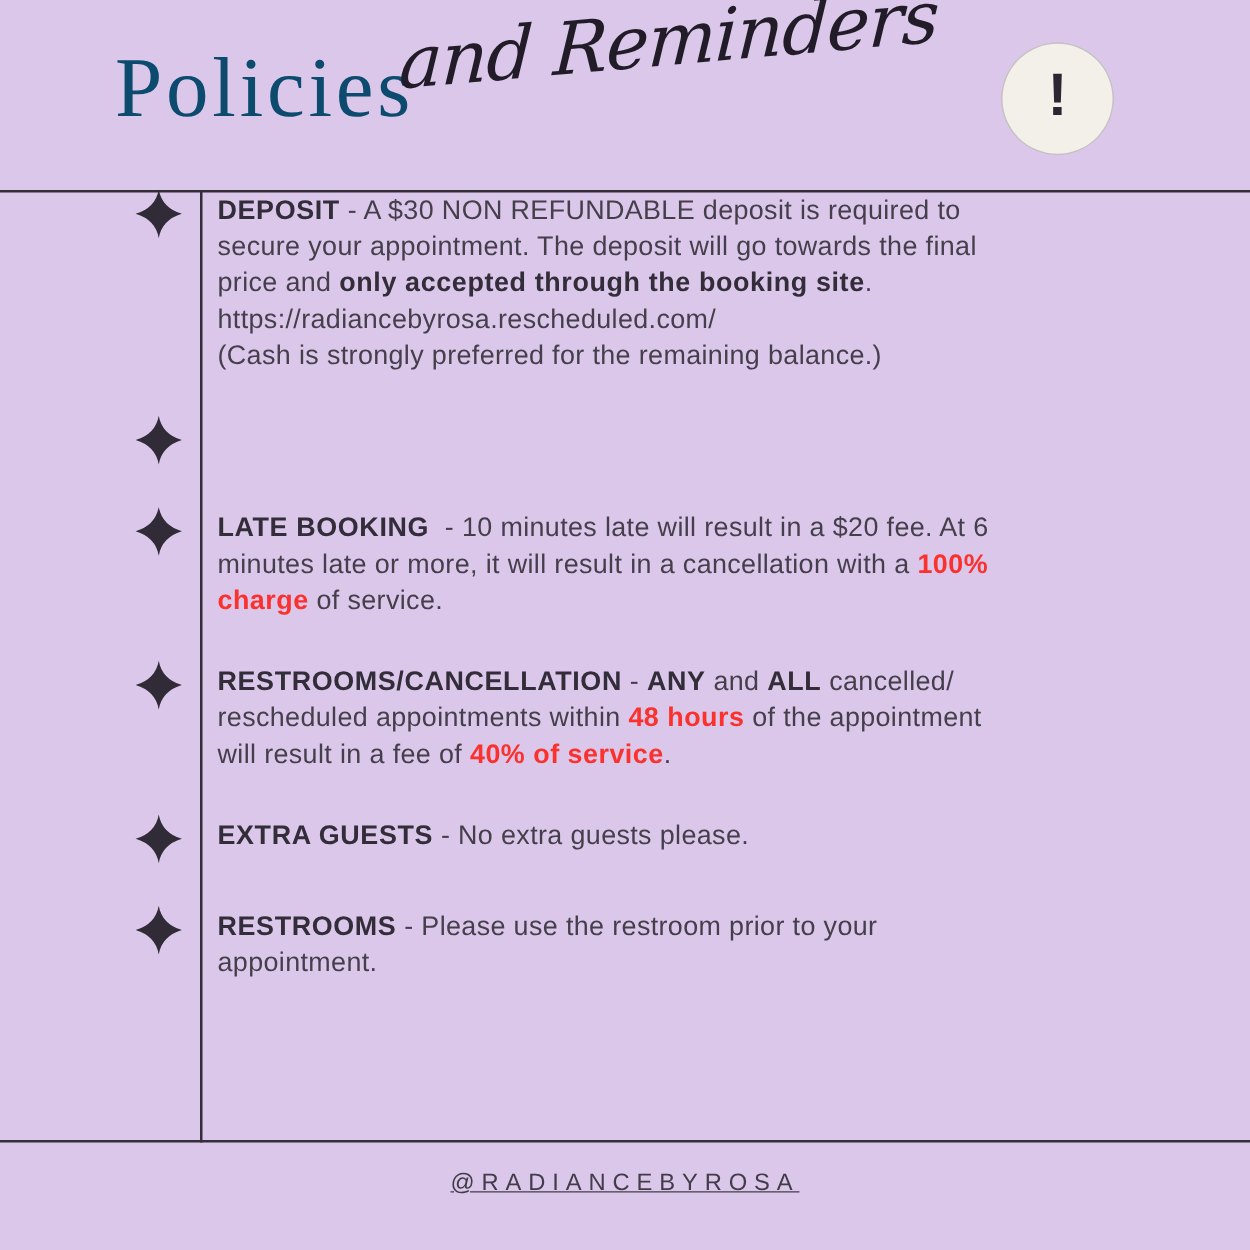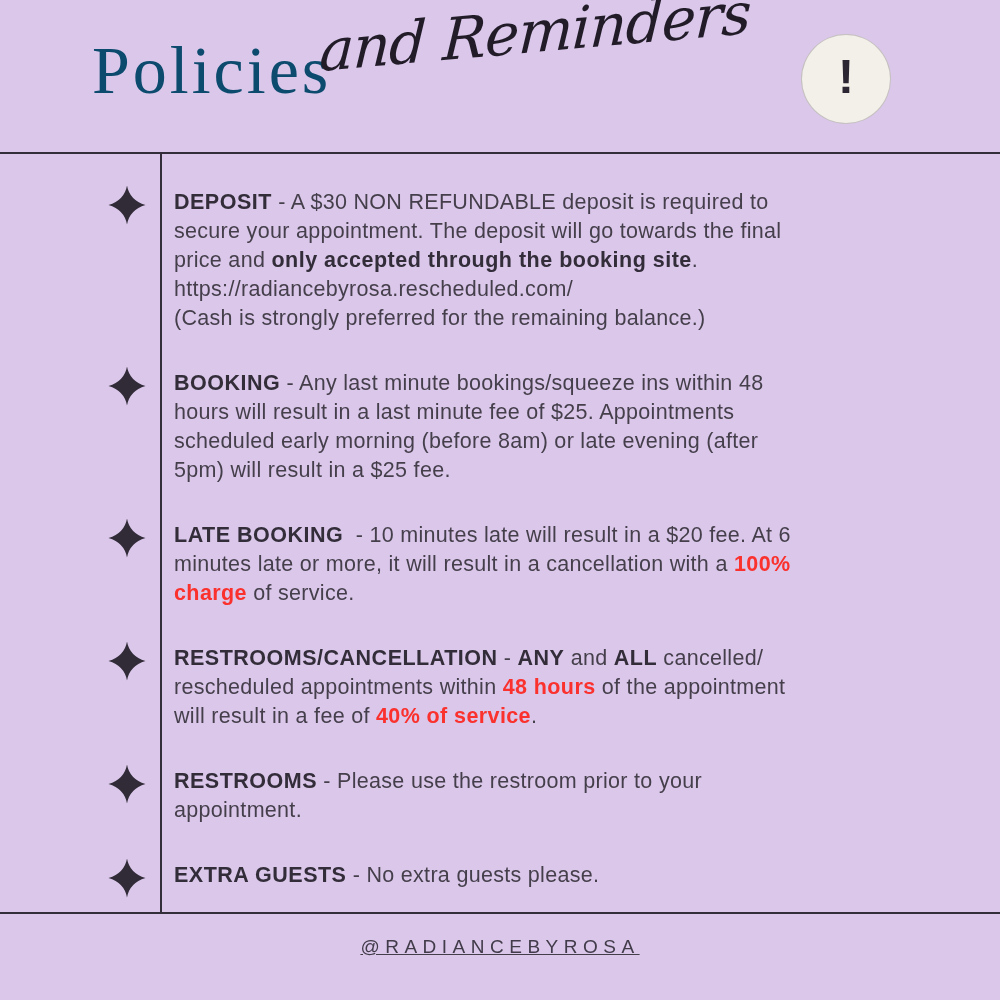--- a/index.html
+++ b/index.html
@@ -44,21 +44,21 @@
     line-height:1;transform:translateY(-2px);
   }
   
   .h-line{position:absolute;left:0;width:1000px;height:2px;background:#342e3b;}
   .h-line.top{top:152px;}
   .h-line.bottom{top:912px;}
   .v-line{position:absolute;left:160px;top:152px;width:2px;height:762px;background:#342e3b;}
   
   .content{
     position:absolute;left:0;top:154px;width:1000px;
-    padding-top:34px;box-sizing:border-box;
+    box-sizing:border-box;
   }
   .policy{display:flex;align-items:flex-start;margin:0 0 36px 0;}
   .bullet{
     flex:0 0 160px;display:flex;justify-content:flex-end;
     padding-right:14px;box-sizing:border-box;
   }
   .bullet svg{display:block;margin-top:-3px;}
   .body{
     margin:0 60px 0 14px;flex:1;
     font-size:21.5px;line-height:29px;
@@ -107,24 +107,20 @@
 price and </span><span class="b">only accepted through the booking site</span><span>.
 </span><span class="link">https://radiancebyrosa.rescheduled.com/</span><span>
 (Cash is strongly preferred for the remaining balance.)</span></p>
       </section>
       <section class="policy">
         <div class="bullet">
           <svg width="38" height="40" viewBox="0 0 38 40">
             <path d="M19 0.5 Q21.6 15.2 37.5 20 Q21.6 24.8 19 39.5 Q16.4 24.8 0.5 20 Q16.4 15.2 19 0.5 Z" fill="#312b38"></path>
           </svg>
         </div>
-        <p class="body"><span class="b">BOOKING</span><span> - Any last minute bookings/squeeze ins within 48
-hours will result in a last minute fee of $25. Appointments
-scheduled early morning (before 8am) or late evening (after
-5pm) will result in a $25 fee.</span></p>
       </section>
       <section class="policy">
         <div class="bullet">
           <svg width="38" height="40" viewBox="0 0 38 40">
             <path d="M19 0.5 Q21.6 15.2 37.5 20 Q21.6 24.8 19 39.5 Q16.4 24.8 0.5 20 Q16.4 15.2 19 0.5 Z" fill="#312b38"></path>
           </svg>
         </div>
         <p class="body"><span class="b">LATE BOOKING</span><span>  - 10 minutes late will result in a $20 fee. At 6
 minutes late or more, it will result in a cancellation with a </span><span class="r">100%
 charge</span><span> of service.</span></p>
@@ -138,30 +134,30 @@
         <p class="body"><span class="b">RESTROOMS/CANCELLATION</span><span> - </span><span class="b">ANY</span><span> and </span><span class="b">ALL</span><span> cancelled/
 rescheduled appointments within </span><span class="r">48 hours</span><span> of the appointment
 will result in a fee of </span><span class="r">40% of service</span><span>.</span></p>
       </section>
       <section class="policy">
         <div class="bullet">
           <svg width="38" height="40" viewBox="0 0 38 40">
             <path d="M19 0.5 Q21.6 15.2 37.5 20 Q21.6 24.8 19 39.5 Q16.4 24.8 0.5 20 Q16.4 15.2 19 0.5 Z" fill="#312b38"></path>
           </svg>
         </div>
-        <p class="body"><span class="b">RESTROOMS</span><span> - Please use the restroom prior to your
-appointment.</span></p>
+        <p class="body"><span class="b">EXTRA GUESTS</span><span> - No extra guests please.</span></p>
       </section>
       <section class="policy">
         <div class="bullet">
           <svg width="38" height="40" viewBox="0 0 38 40">
             <path d="M19 0.5 Q21.6 15.2 37.5 20 Q21.6 24.8 19 39.5 Q16.4 24.8 0.5 20 Q16.4 15.2 19 0.5 Z" fill="#312b38"></path>
           </svg>
         </div>
-        <p class="body"><span class="b">EXTRA GUESTS</span><span> - No extra guests please.</span></p>
+        <p class="body"><span class="b">RESTROOMS</span><span> - Please use the restroom prior to your
+appointment.</span></p>
       </section>
     </main>
 
   <div class="footer">
     <span class="handle">@RADIANCEBYROSA</span>
   </div>
 
 </div>
 
 </body></html>

